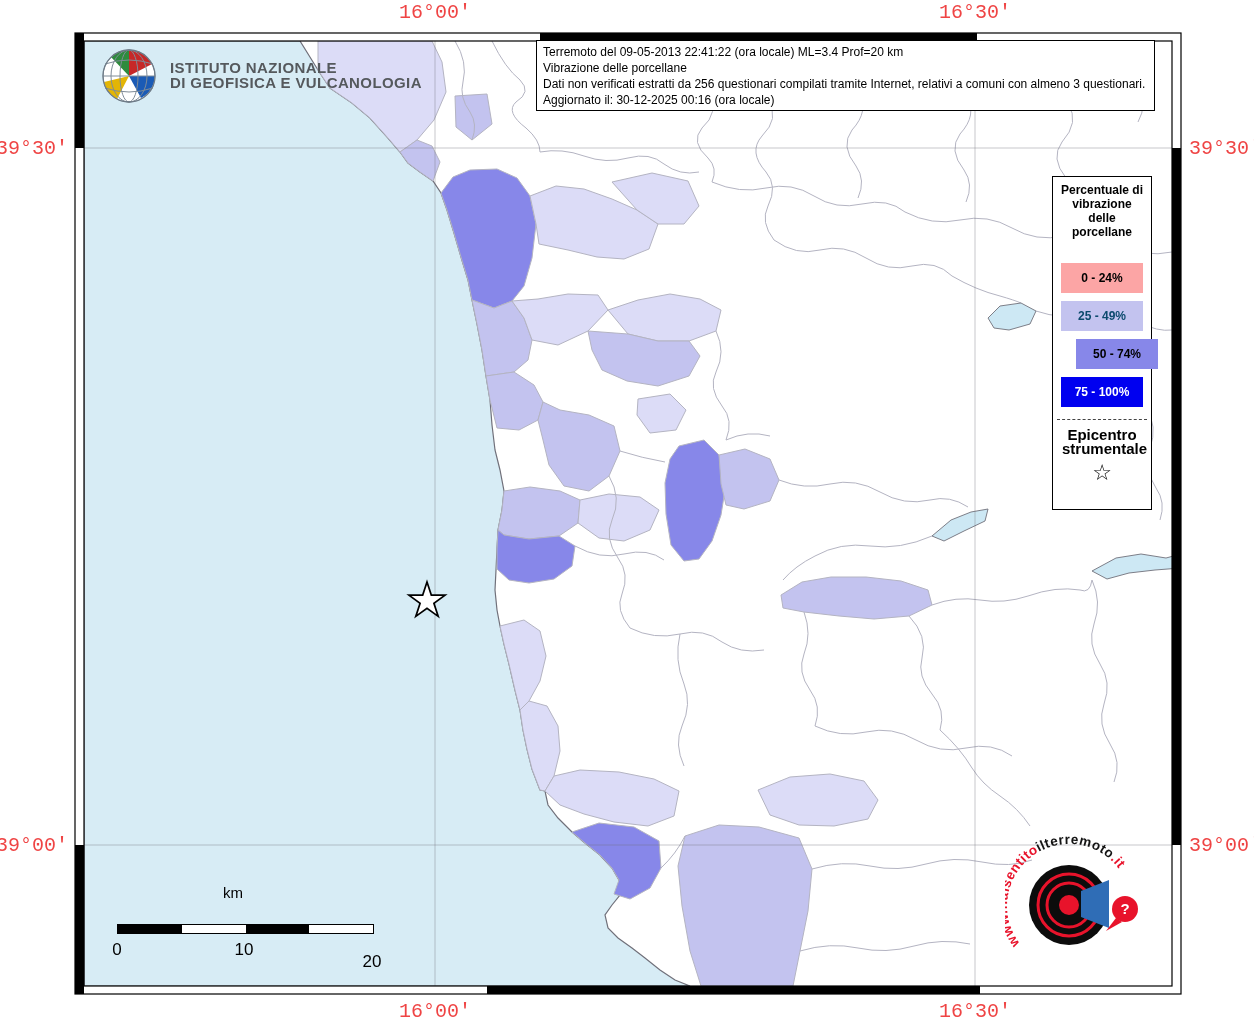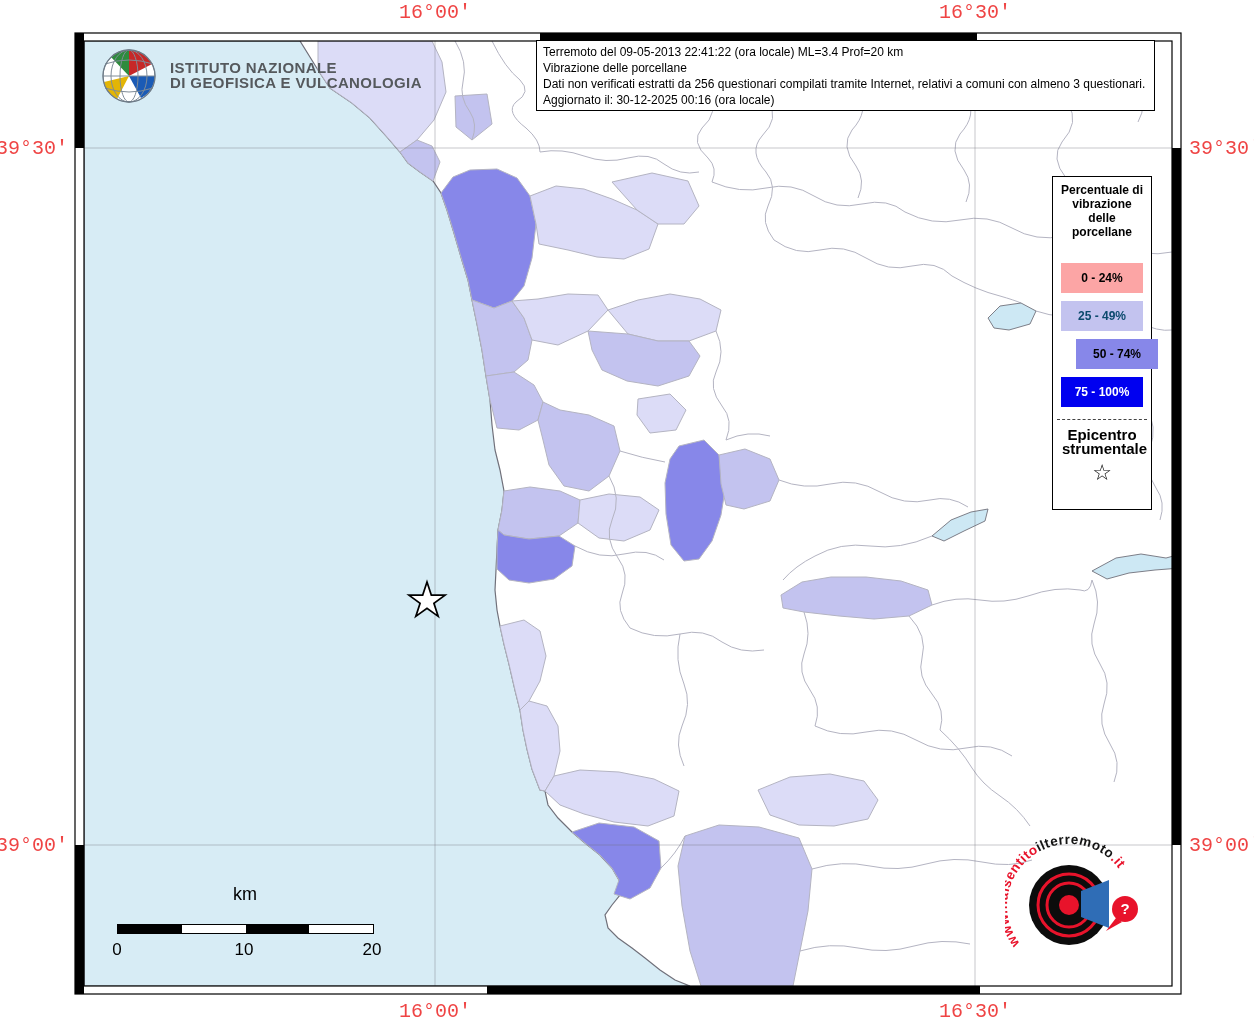--- a/index.html
+++ b/index.html
@@ -31,21 +31,21 @@
   .legend{position:absolute;left:1052px;top:176px;width:100px;height:334px;background:#fff;
           border:1px solid #000;box-sizing:border-box;text-align:center;padding-top:6px;}
   .legend .ttl{font-weight:bold;font-size:12px;line-height:14px;width:90px;margin:0 auto 24px;}
   .legend .sw{width:82px;height:30px;margin:8px auto 0;display:flex;align-items:center;
               justify-content:center;font-weight:bold;font-size:12px;}
   .legend .div{border-top:1px dashed #444;margin:12px 4px 8px;}
   .legend .epi{font-weight:bold;font-size:15px;line-height:14px;width:80px;margin:0 auto;}
   .legend .star-glyph{font-size:22px;line-height:26px;margin-top:4px;}
 
   .scalebar{position:absolute;left:105px;top:884px;width:290px;height:84px;}
-  .scalebar .sb-km{position:absolute;left:140px;top:0;transform:translateX(-50%);font-size:18px;}
+  .scalebar .sb-km{position:absolute;left:128px;top:0;transform:translateX(-50%);font-size:15px;}
   .scalebar .sb-bar{position:absolute;left:12px;top:40px;width:255px;height:8px;border:1px solid #000;
                     display:flex;box-sizing:content-box;}
   .scalebar .seg{flex:1 1 0;} .seg.b{background:#000;} .seg.w{background:#fff;}
   .scalebar .tick{position:absolute;top:56px;transform:translateX(-50%);font-size:17px;}
 
   .watermark{position:absolute;left:1005px;top:833px;width:155px;height:160px;}
 </style>
 </head>
 <body>
 
@@ -216,21 +216,21 @@
   <div class="scalebar">
     <div class="sb-km">km</div>
     <div class="sb-bar">
       <div class="seg b"></div>
       <div class="seg w"></div>
       <div class="seg b"></div>
       <div class="seg w"></div>
     </div>
     <div class="tick" style="left:12px;">0</div>
     <div class="tick" style="left:139px;">10</div>
-    <div class="tick" style="left:267px;">20</div>
+    <div class="tick" style="left:267px;margin-top:12px;">20</div>
   </div>
 
   <div class="watermark">
     <svg width="155" height="160" viewBox="0 0 155 160">
       <defs>
         <path id="wm-arc" d="M16,112 A62,62 0 1 1 125,61" fill="none"></path>
       </defs>
       <circle cx="64" cy="72" r="40" fill="#0c0c0c"></circle>
       <circle cx="64" cy="72" r="31" fill="none" stroke="#e8132b" stroke-width="3"></circle>
       <circle cx="64" cy="72" r="22" fill="none" stroke="#e8132b" stroke-width="3"></circle>

